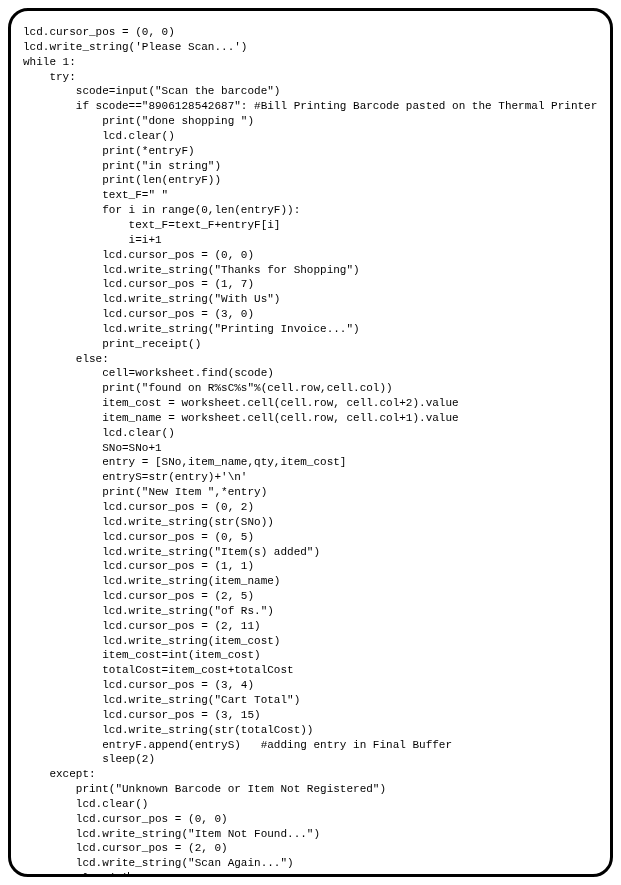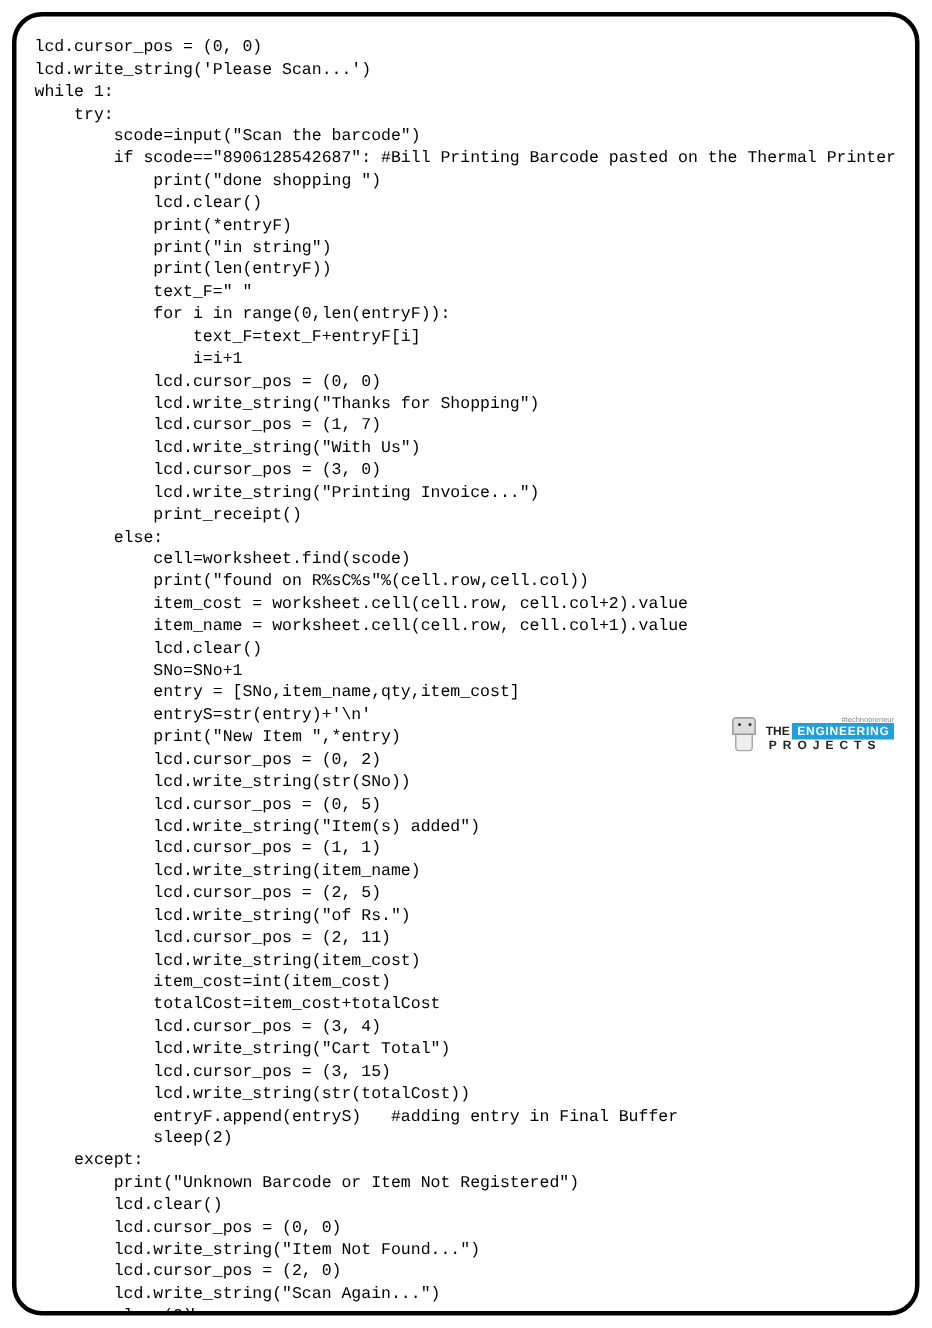--- a/index.html
+++ b/index.html
@@ -178,31 +178,13 @@
             sleep(2)
     except:
         print("Unknown Barcode or Item Not Registered")
         lcd.clear()
         lcd.cursor_pos = (0, 0)
         lcd.write_string("Item Not Found...")
         lcd.cursor_pos = (2, 0)
         lcd.write_string("Scan Again...")
         sleep(2)<span class="cursor"></span></pre>
 
-  <div class="watermark">
-    <div class="wm-icon">
-      <div class="wm-head">
-        <div class="wm-eyes">
-            <div class="wm-eye"></div>
-            <div class="wm-eye"></div>
-          </div>
-      </div>
-      <div class="wm-body"></div>
-    </div>
-    <div class="wm-text">
-      <div class="wm-tag">#technopreneur</div>
-      <div class="wm-line1">
-        <span class="wm-the">THE</span><span class="wm-eng">ENGINEERING</span>
-      </div>
-      <div class="wm-line2">PROJECTS</div>
-    </div>
-  </div>
 </div>
 
 </body></html>

